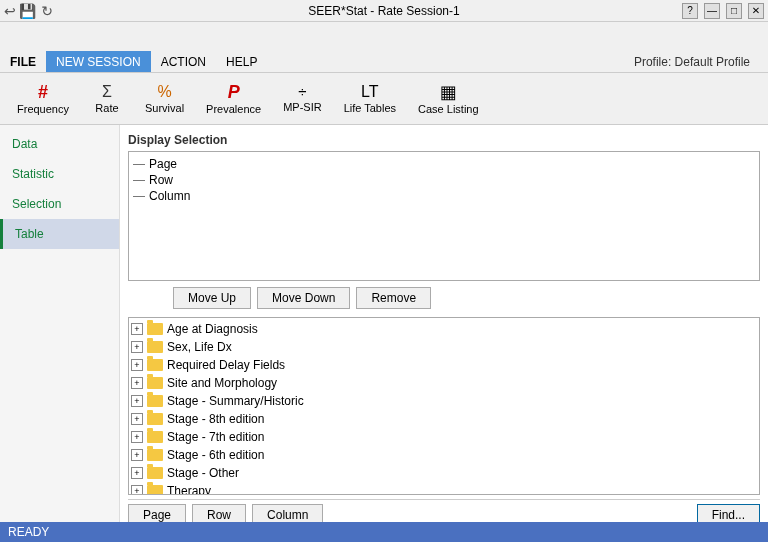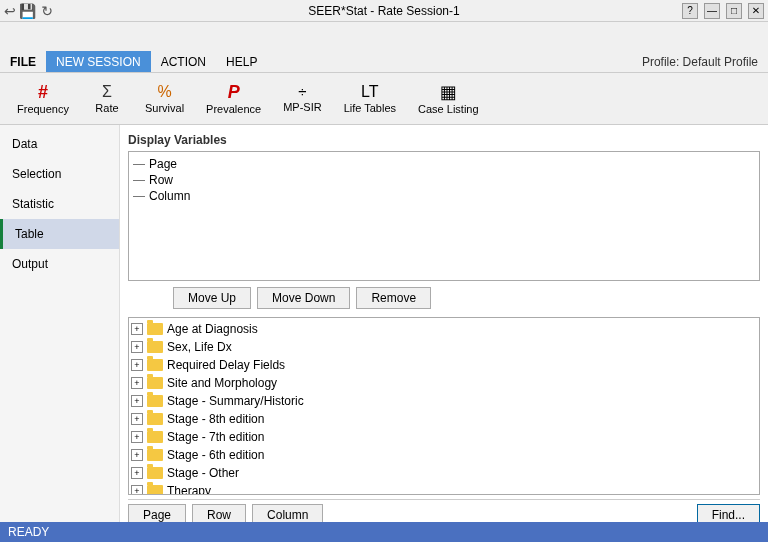--- a/index.html
+++ b/index.html
@@ -45,21 +45,21 @@
       padding: 2px 10px;
       font-size: 12px;
       cursor: pointer;
       height: 100%;
       display: flex; align-items: center;
     }
     .menu-item.active { background: #4a90d9; color: white; }
     .menu-item.bold { font-weight: bold; }
     .profile-text {
       margin-left: auto;
-      padding-right: 10px;
+      padding-right: 18px;
       font-size: 12px;
       color: #333;
     }
 
     
     .toolbar {
       background: #f0f0f0;
       height: 52px;
       display: flex;
       align-items: center;
@@ -97,21 +97,21 @@
     .left-nav {
       width: 120px;
       background: #f5f5f5;
       border-right: 1px solid #ddd;
       padding-top: 4px;
     }
     .nav-item {
       padding: 8px 12px;
       cursor: pointer;
       font-size: 12px;
-      color: #000000;
+      color: #15803d;
     }
     .nav-item.active { background: #d0d8e8; border-left: 3px solid #15803d; }
 
     
     .content {
       flex: 1;
       background: white;
       padding: 8px;
       overflow: hidden;
     }
@@ -302,29 +302,28 @@
   <div class="toolbar-item">
     <span class="toolbar-icon" style="font-size:18px;">▦</span>
     <span class="toolbar-label">Case Listing</span>
   </div>
 </div>
 
 <div class="main-layout">
 
   <div class="left-nav">
     <div class="nav-item">Data</div>
+    <div class="nav-item">Statistic</div>
     <div class="nav-item">Selection</div>
-    <div class="nav-item">Statistic</div>
     <div class="nav-item active">Table</div>
-    <div class="nav-item">Output</div>
   </div>
 
   <div class="content">
 
-    <div class="section-header">Display Variables</div>
+    <div class="section-header">Display Selection</div>
     <div class="display-vars-box">
       <div class="tree-item">
         <span class="dash">—</span>
         <span>Page</span>
       </div>
       <div class="tree-item">
         <span class="dash">—</span>
         <span>Row</span>
       </div>
       <div class="tree-item">

